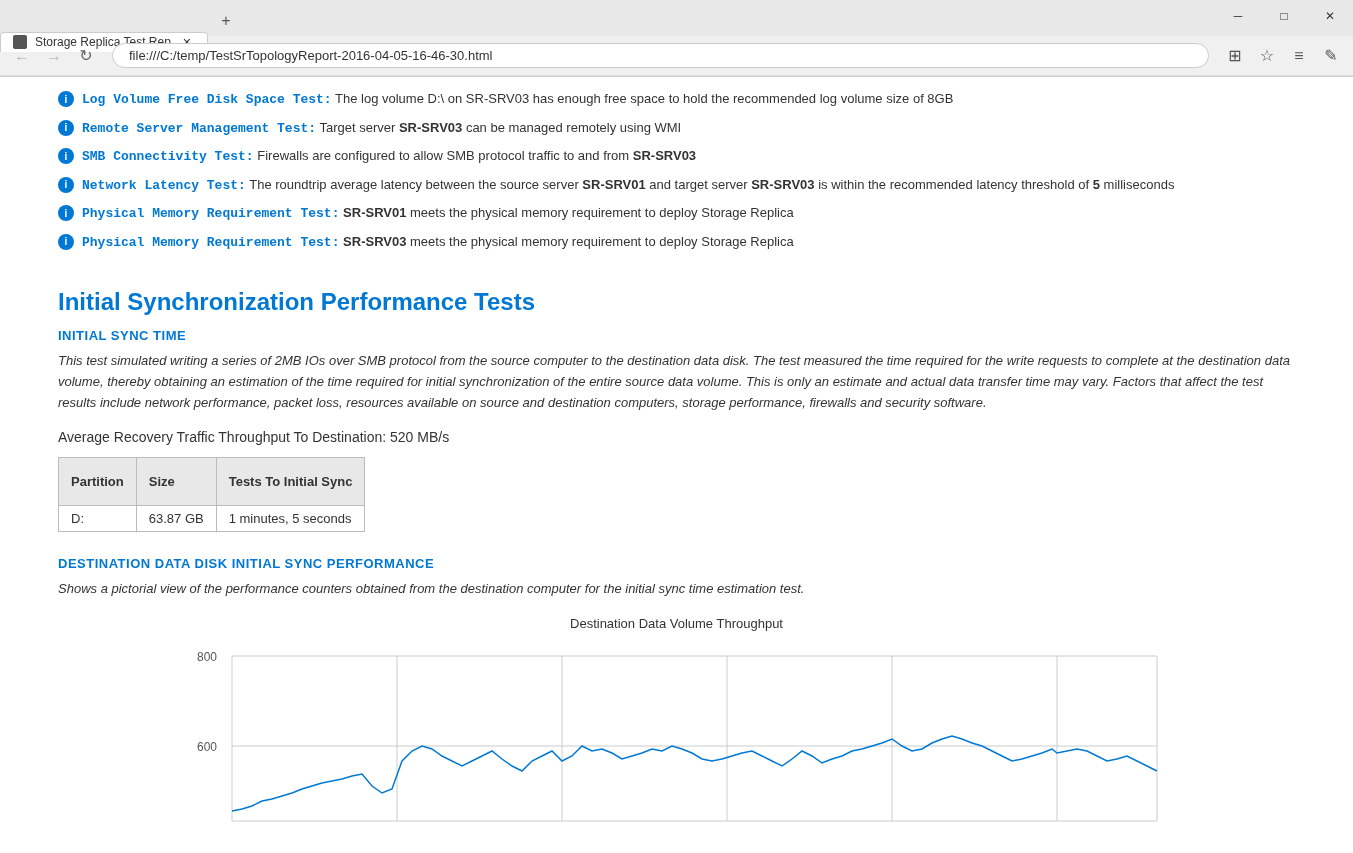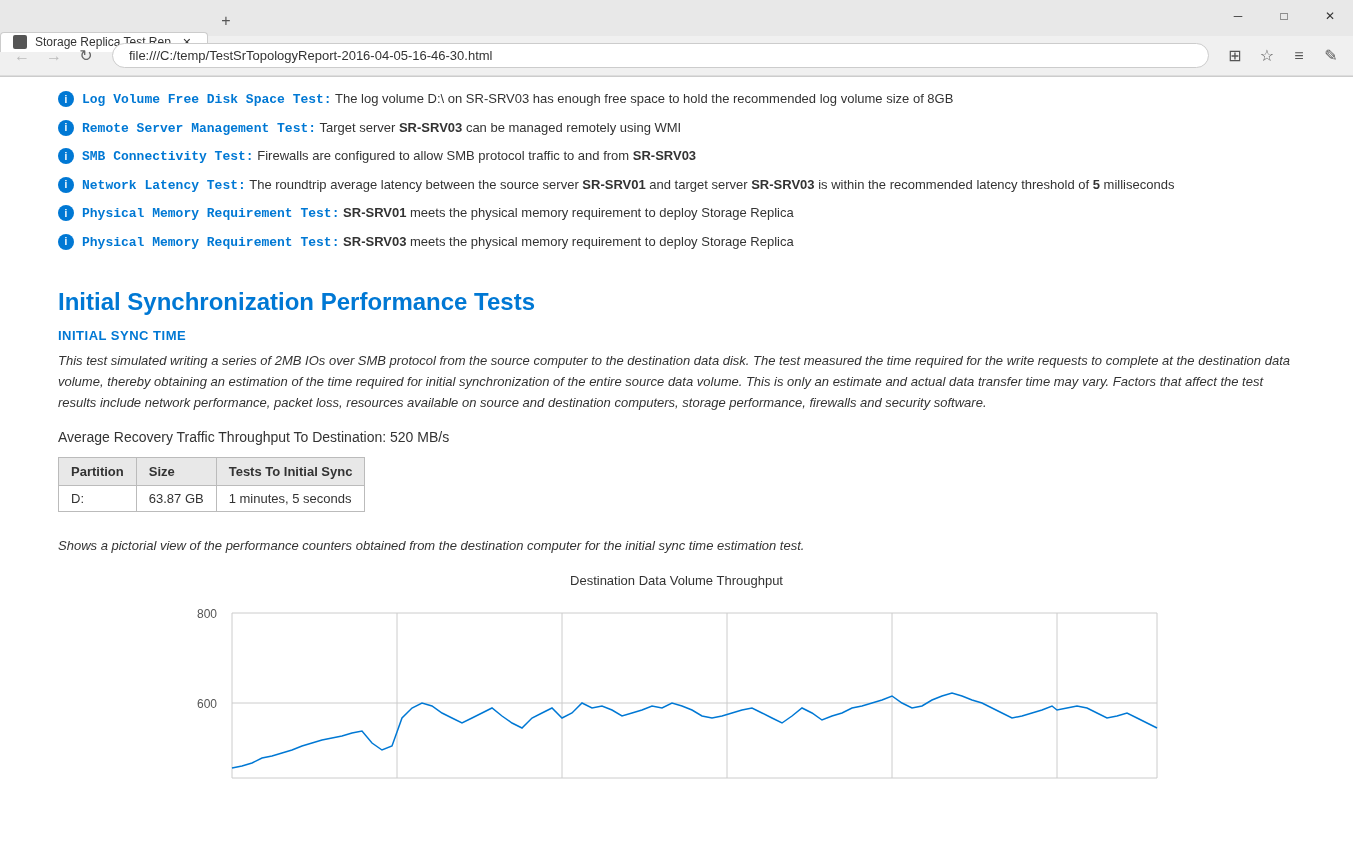--- a/index.html
+++ b/index.html
@@ -211,21 +211,21 @@
 
     
     .data-table {
       border-collapse: collapse;
       font-size: 13px;
       margin-bottom: 24px;
     }
     .data-table th {
       background: #e8e8e8;
       border: 1px solid #bbb;
-      padding: 6px 12px;
+      padding: 16px 12px;
       text-align: left;
       font-weight: 600;
     }
     .data-table td {
       border: 1px solid #bbb;
       padding: 5px 12px;
     }
 
     
     .chart-section {
@@ -345,20 +345,21 @@
       </thead>
       <tbody>
         <tr class="table-row">
           <td>D:</td>
           <td>63.87 GB</td>
           <td>1 minutes, 5 seconds</td>
         </tr>
       </tbody>
     </table>
 
+    <div class="subsection-heading">DESTINATION DATA DISK INITIAL SYNC PERFORMANCE</div>
 
     <p class="description-text">Shows a pictorial view of the performance counters obtained from the destination computer for the initial sync time estimation test.</p>
 
     <div class="chart-section">
       <div class="chart-title">Destination Data Volume Throughput</div>
       <div style="position:relative; width:980px; margin:0 auto;">
         <svg width="980" height="200" style="display:block;">
 
           <text x="10" y="30" font-size="12" fill="#555">800</text>
           <text x="10" y="120" font-size="12" fill="#555">600</text>

